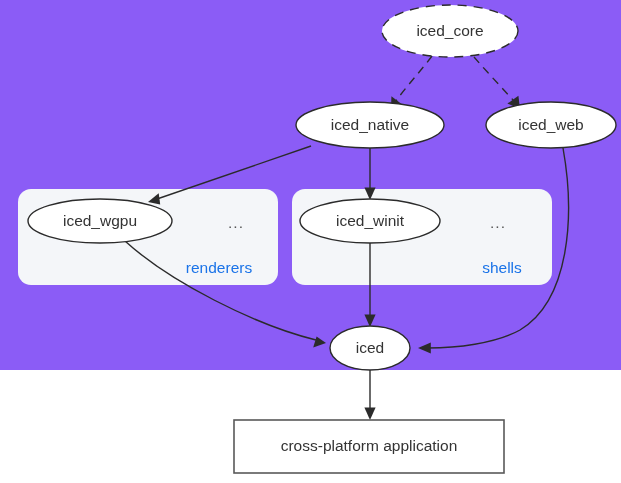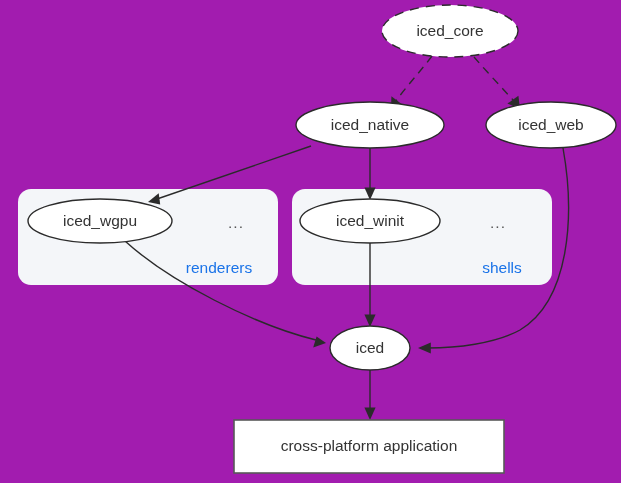--- a/index.html
+++ b/index.html
@@ -10,22 +10,22 @@
   }
   body {
     width: 621px;
     height: 483px;
     overflow: hidden;
     font-family: "Liberation Sans", sans-serif;
   }
   #diagram-root {
     position: relative;
     width: 621px;
-    height: 483px;
-    background: #a21caf;
+    height: 370px;
+    background: #8b5cf6;
   }
   svg.graph-canvas {
     position: absolute;
     left: 0;
     top: 0;
     width: 621px;
     height: 483px;
     display: block;
   }
   text {

